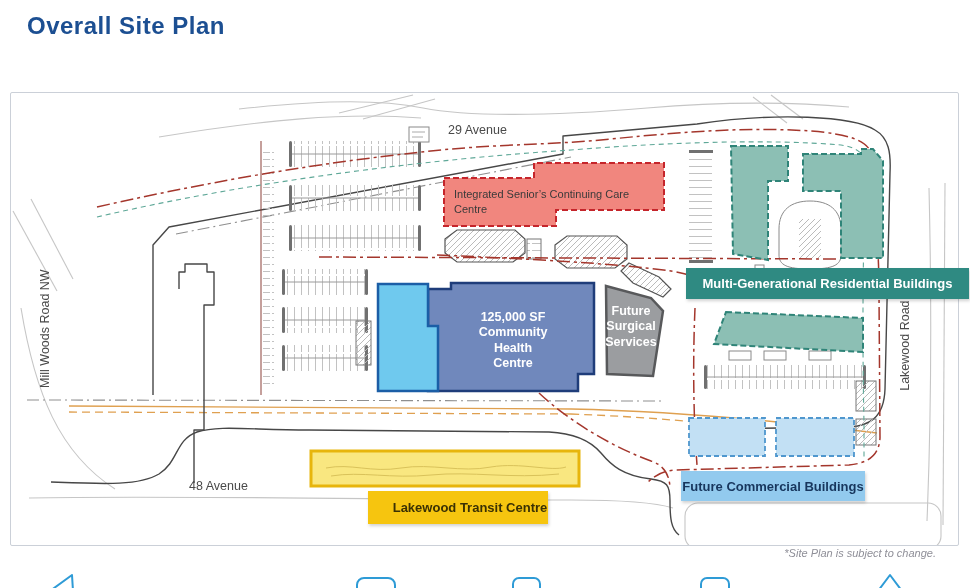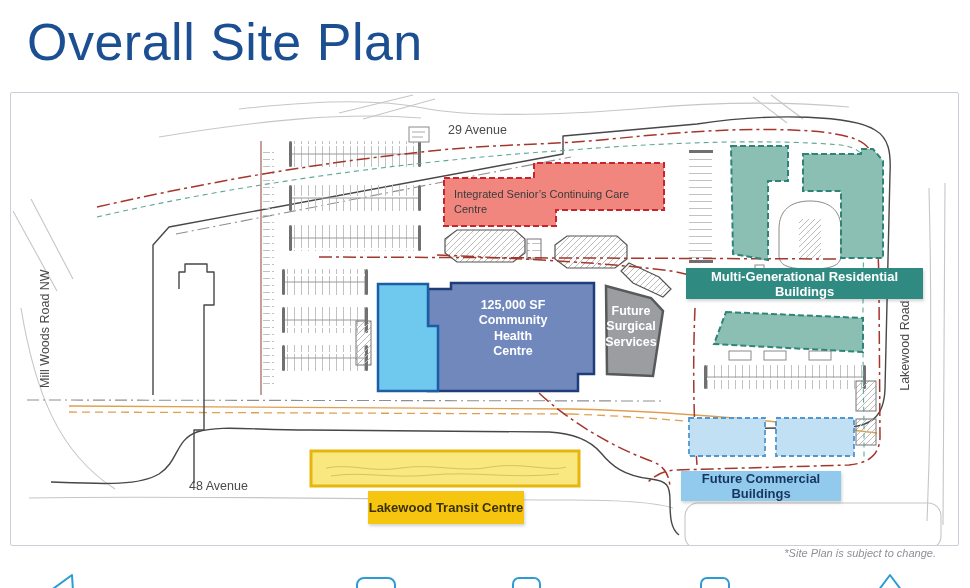--- a/index.html
+++ b/index.html
@@ -1,18 +1,18 @@
 <!DOCTYPE html>
 <html style="--title-color: #1C4F92; --care-fill: #F1867E; --care-border: #C5252B; --care-text: #3A3A3A; --medical-fill: #6FC9EE; --medical-border: #1B5EA6; --health-fill: #7088BC; --health-border: #1F3D7A; --surgical-fill: #9B9DA0; --surgical-border: #58595B; --residential-fill: #8CBFB4; --residential-border: #2F8478; --commercial-fill: #C2E0F4; --commercial-border: #4F97CE; --transit-fill: #F9E780; --transit-border: #E7B50C; --banner-residential-bg: #2F8A82; --banner-residential-text: #FFFFFF; --banner-commercial-bg: #92CAEE; --banner-commercial-text: #17365D; --banner-transit-bg: #F6C50F; --banner-transit-text: #3A3104; --line-red: #A4362C; --line-green: #5FA898; --line-orange: #DFA050; --line-dark: #474747; --line-light: #C6C6C6; --icon-blue: #2E9BD6; --disclaimer-color: #8F8F98; --street-color: #4A4A4A;"><head>
 <meta charset="utf-8">
 <style>
   html,body{margin:0;padding:0;width:970px;height:588px;background:#ffffff;overflow:hidden;
     font-family:"Liberation Sans","DejaVu Sans",sans-serif;}
   .slide{position:relative;width:970px;height:588px;background:#fff;}
-  .title{position:absolute;left:27px;top:12px;font-size:52px;font-weight:400;
+  .title{position:absolute;left:27px;top:12px;font-size:24px;font-weight:700;
     color:var(--title-color,#1C4F92);letter-spacing:.5px;}
   .plan-box{position:absolute;left:10px;top:92px;width:947px;height:452px;background:#fff;
     border:1.5px solid #CBD0D8;border-radius:2px;}
   .plan-box svg{position:absolute;left:0;top:0;}
   .lbl{position:absolute;line-height:1.22;}
   .street{font-size:12.5px;color:var(--street-color,#4A4A4A);white-space:nowrap;}
   .rot{transform:rotate(-90deg);text-align:center;white-space:nowrap;}
   .bl{font-weight:bold;font-size:12px;text-align:center;}
   .care-label{font-weight:normal;font-size:11px;color:var(--care-text,#3A3A3A);text-align:left;line-height:1.35;}
   .medical-label{color:var(--medical-border,#17365D);}
@@ -184,26 +184,26 @@
         <path class="squig" d="M 320,383 C 350,378 380,386 420,382 C 460,378 500,386 548,381"></path>
       </g>
     </svg>
 
     <div class="lbl street" style="left:437px;top:30px;">29 Avenue</div>
     <div class="lbl street" style="left:178px;top:386px;">48 Avenue</div>
     <div class="lbl street rot" style="left:-28px;top:228px;width:126px;">Mill Woods Road NW</div>
     <div class="lbl street rot" style="left:838px;top:245px;width:114px;">Lakewood Road</div>
 
     <div class="lbl care-label" style="left:443px;top:94px;width:192px;">Integrated Senior’s Continuing Care Centre</div>
-    <div class="lbl bl health-label" style="left:462px;top:205px;width:80px;">125,000 SF Community Health Centre</div>
+    <div class="lbl bl health-label" style="left:462px;top:217px;width:80px;">125,000 SF Community Health Centre</div>
     <div class="lbl bl surgical-label" style="left:594px;top:211px;width:52px;">Future Surgical Services</div>
 
-    <div class="banner residential" style="left:675px;top:175px;width:237px;height:31px;">Multi-Generational Residential Buildings</div>
-    <div class="banner commercial" style="left:670px;top:378px;width:160px;height:30px;">Future Commercial Buildings</div>
-    <div class="banner transit" style="left:357px;top:398px;width:156px;height:33px;">Lakewood Transit Centre</div>
+    <div class="banner residential" style="left:675px;top:175px;width:283px;height:31px;">Multi-Generational Residential Buildings</div>
+    <div class="banner commercial" style="left:670px;top:378px;width:184px;height:30px;">Future Commercial Buildings</div>
+    <div class="banner transit" style="left:357px;top:398px;width:156px;height:33px;padding-left:24px;">Lakewood Transit Centre</div>
   </div>
 
   <div class="disclaimer">*Site Plan is subject to change.</div>
 
   <div class="footer-icons">
     <svg width="970" height="30" viewBox="0 0 970 30">
       <polygon class="icon-blue" points="72,5 50,21 73,21"></polygon>
       <rect class="icon-blue" x="357" y="8" width="38" height="20" rx="7"></rect>
       <rect class="icon-blue" x="513" y="8" width="27" height="16" rx="6"></rect>
       <rect class="icon-blue" x="701" y="8" width="28" height="16" rx="6"></rect>

